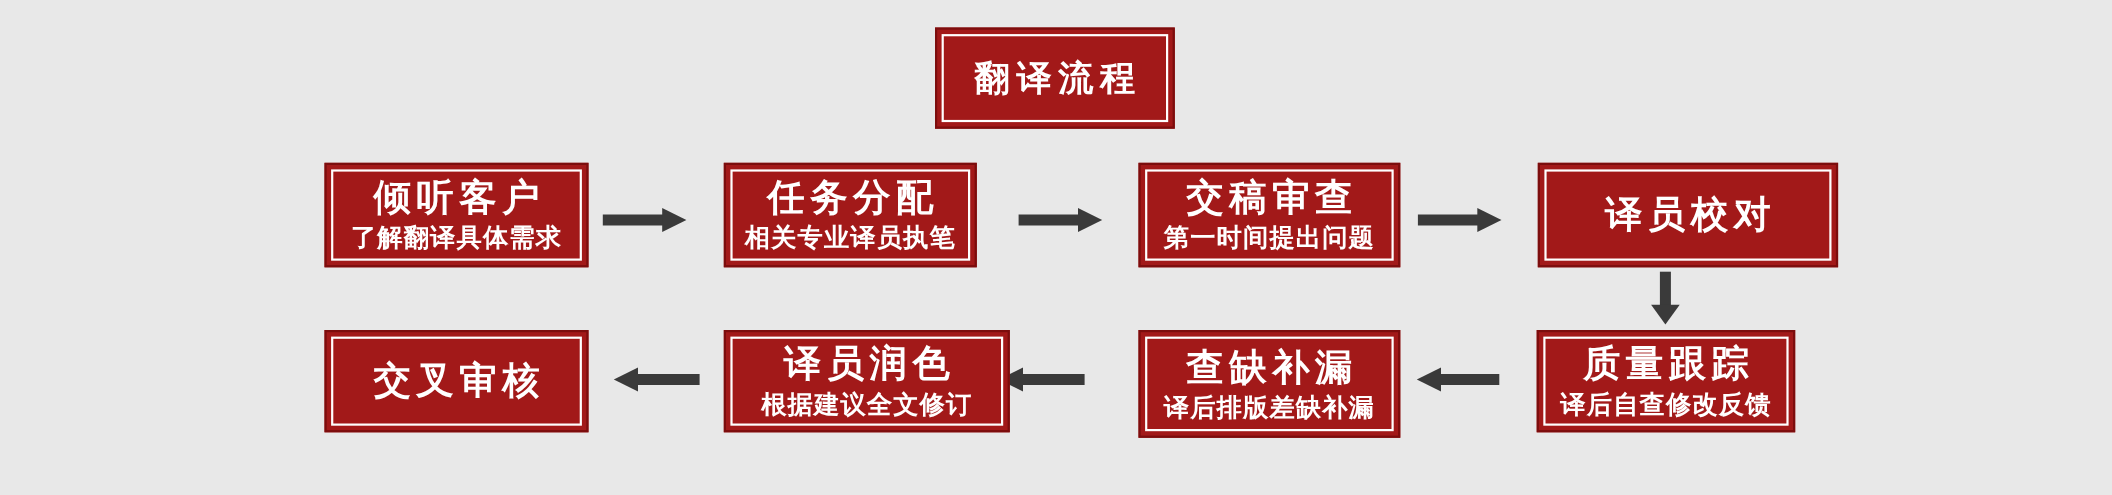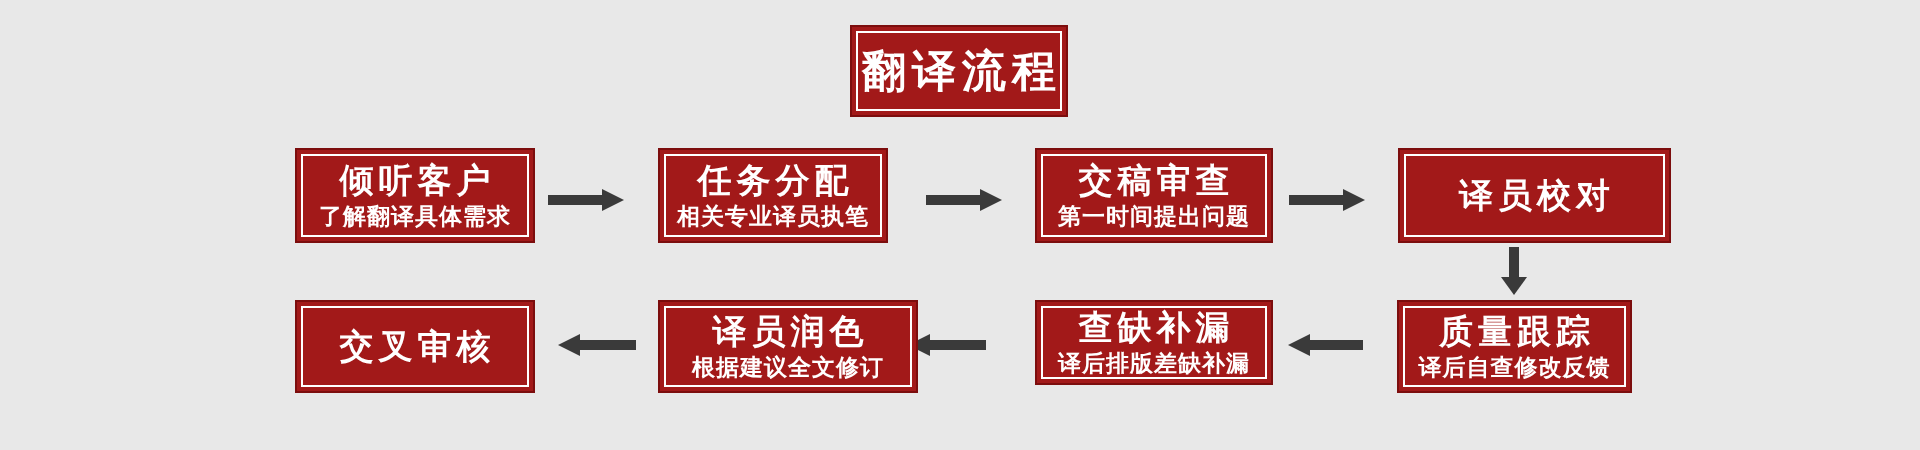--- a/index.html
+++ b/index.html
@@ -31,21 +31,21 @@
     content: "";
     position: absolute;
     inset: 4px;
     border: 2px solid var(--inner-border, #ffffff);
     pointer-events: none;
   }
   .title-box {
     left: 850px; top: 25px; width: 218px; height: 92px;
   }
   .title-text {
-    font-size: 44px;
+    font-size: 32px;
     font-weight: bold;
     letter-spacing: 6px;
     text-indent: 6px; 
     line-height: 1;
   }
   .step-title {
     font-size: 34px;
     font-weight: bold;
     letter-spacing: 5px;
     text-indent: 5px;
@@ -58,21 +58,21 @@
     line-height: 1.2;
     margin-top: 2px;
   }
   
   .b1 { left: 295px;  top: 148px; width: 240px; height: 95px; }
   .b2 { left: 658px;  top: 148px; width: 230px; height: 95px; }
   .b3 { left: 1035px; top: 148px; width: 238px; height: 95px; }
   .b4 { left: 1398px; top: 148px; width: 273px; height: 95px; }
   
   .b5 { left: 1397px; top: 300px; width: 235px; height: 93px; }
-  .b6 { left: 1035px; top: 300px; width: 238px; height: 85px; }
+  .b6 { left: 1035px; top: 300px; width: 238px; height: 98px; }
   .b7 { left: 658px;  top: 300px; width: 260px; height: 93px; }
   .b8 { left: 295px;  top: 300px; width: 240px; height: 93px; }
 
   
   .arrow { position: absolute; }
   .arrow-right, .arrow-left { height: 22px; }
   .arrow-right::before {
     content: ""; position: absolute;
     left: 0; right: 18px; top: 6px; height: 10px;
     background: var(--arrow-color, #3a3a3a);

